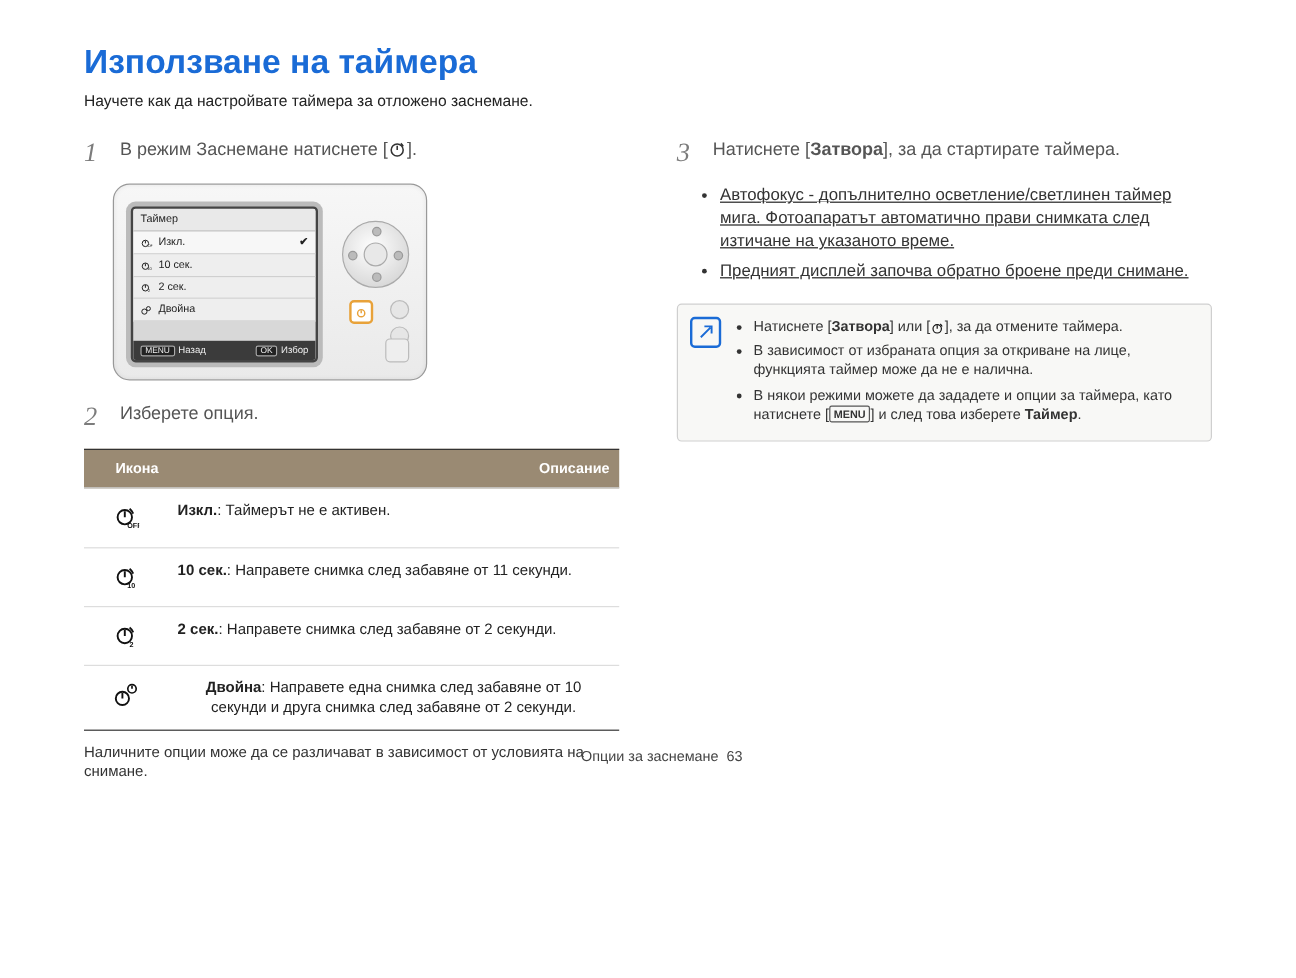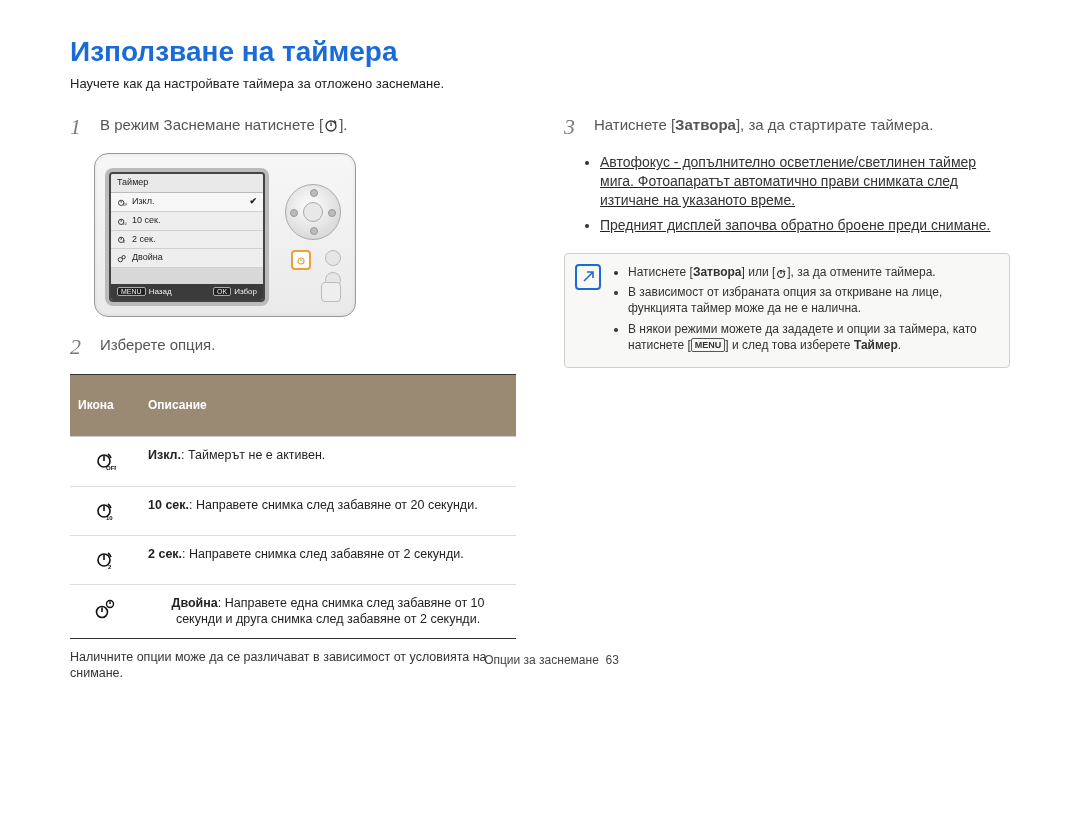--- a/index.html
+++ b/index.html
@@ -162,22 +162,22 @@
   table.icon-table {
     width: 100%;
     border-collapse: collapse;
     margin-top: 2px;
   }
   .icon-table thead th {
     background: #9a8a73;
     color: #fff;
     font-weight: bold;
     font-size: 12px;
-    text-align: left;
-    padding: 23px 8px;
+    text-align: right;
+    padding: 8px 8px;
     border-bottom: 1px solid #ccc;
   }
   .icon-table thead th:first-child { width: 54px; }
   .icon-table tbody td {
     padding: 10px 8px;
     border-bottom: 1px solid #ddd;
     vertical-align: top;
     font-size: 12.5px;
   }
   .icon-table tbody td.icon-cell {
@@ -350,21 +350,21 @@
                 </svg></td>
             <td><b>Изкл.</b><span>: Таймерът не е активен.</span></td>
           </tr>
           <tr>
             <td class="icon-cell"><svg width="22" height="22" viewBox="0 0 22 22">
                   <circle cx="10" cy="12" r="6" fill="none" stroke="#111" stroke-width="1.6"></circle>
                   <path d="M10 12V7" stroke="#111" stroke-width="1.6"></path>
                   <path d="M14 5a9 9 0 0 1 3 4" fill="none" stroke="#111" stroke-width="1.6"></path>
                   <text x="12" y="21" font-size="6" font-weight="bold" fill="#111">10</text>
                 </svg></td>
-            <td><b>10 сек.</b><span>: Направете снимка след забавяне от 20 секунди.</span></td>
+            <td><b>10 сек.</b><span>: Направете снимка след забавяне от 11 секунди.</span></td>
           </tr>
           <tr>
             <td class="icon-cell"><svg width="22" height="22" viewBox="0 0 22 22">
                   <circle cx="10" cy="12" r="6" fill="none" stroke="#111" stroke-width="1.6"></circle>
                   <path d="M10 12V7" stroke="#111" stroke-width="1.6"></path>
                   <path d="M14 5a9 9 0 0 1 3 4" fill="none" stroke="#111" stroke-width="1.6"></path>
                   <text x="14" y="21" font-size="6" font-weight="bold" fill="#111">2</text>
                 </svg></td>
             <td><b>2 сек.</b><span>: Направете снимка след забавяне от 2 секунди.</span></td>
           </tr>

